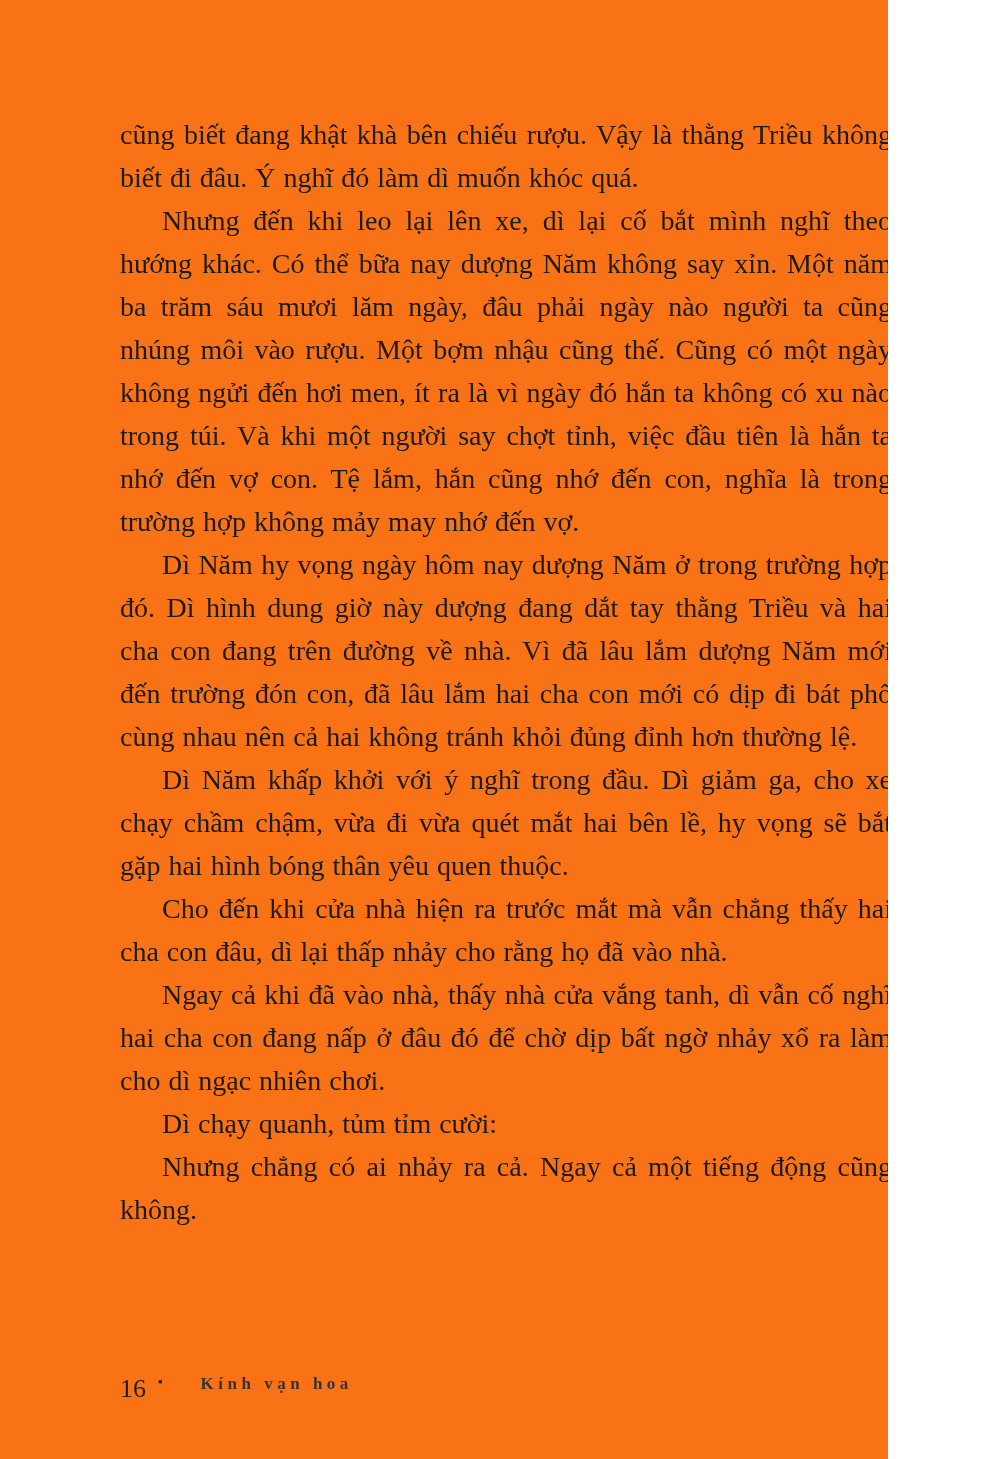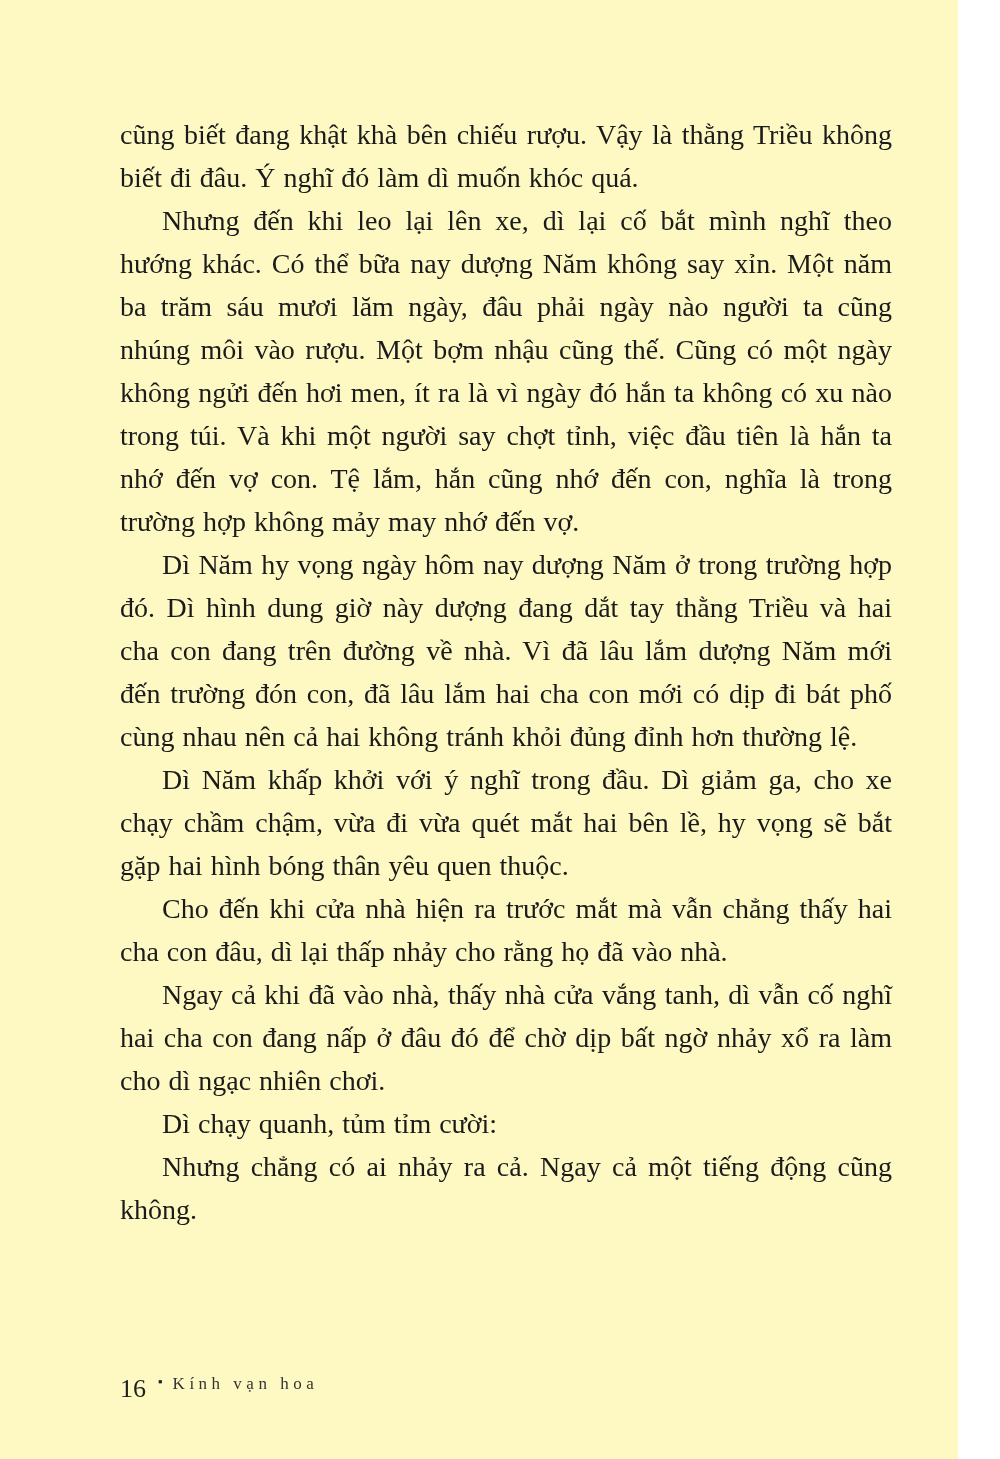--- a/index.html
+++ b/index.html
@@ -8,23 +8,23 @@
     width: 1000px;
     background: #ffffff;
   }
 
   body {
     font-family: "Liberation Serif", "DejaVu Serif", serif;
   }
 
   .book-page {
     position: relative;
-    width: 958px;
+    width: 888px;
     height: 1459px;
-    background: #fef9c3;
+    background: #f97316;
     overflow: hidden;
   }
 
   .text-block {
     position: absolute;
     top: 113px;
     left: 120px;
     width: 772px;
     color: #1b1b1b;
   }
@@ -60,21 +60,22 @@
     margin: 0 10px 0 12px;
     color: #1f1f1f;
     line-height: 1;
     transform: translateY(1px);
   }
 
   .book-title {
     font-size: 17px;
     letter-spacing: 4.5px;
     color: #333333;
-    font-weight: 400;
+    font-weight: 700;
+    margin-left: 28px;
   }
 </style>
 </head>
 <body>
 
 <div class="book-page">
 
   <div class="text-block">
 
   <p class="para">cũng biết đang khật khà bên chiếu rượu. Vậy là thằng Triều không biết đi đâu. Ý nghĩ đó làm dì muốn khóc quá.</p>

